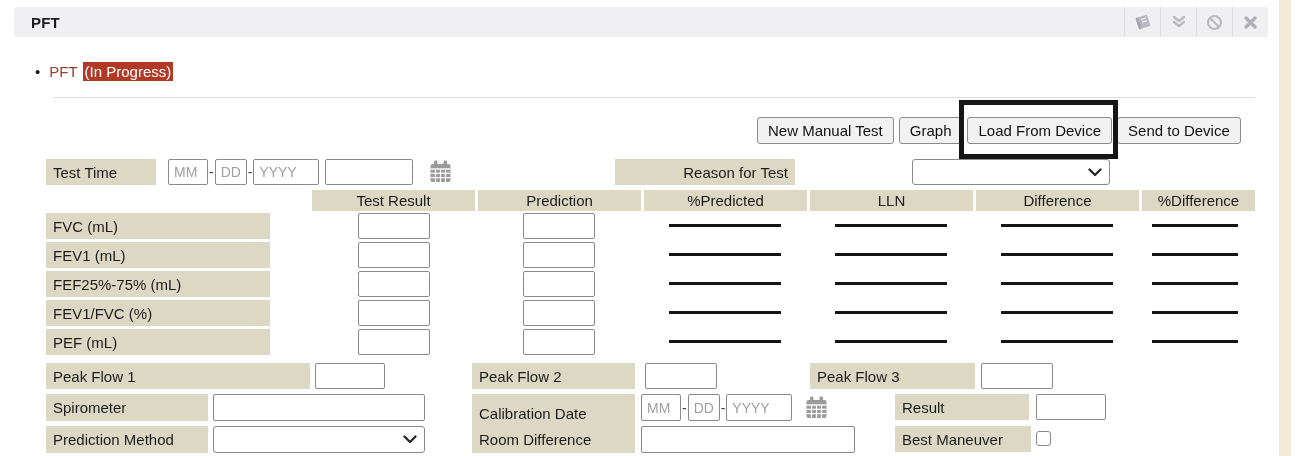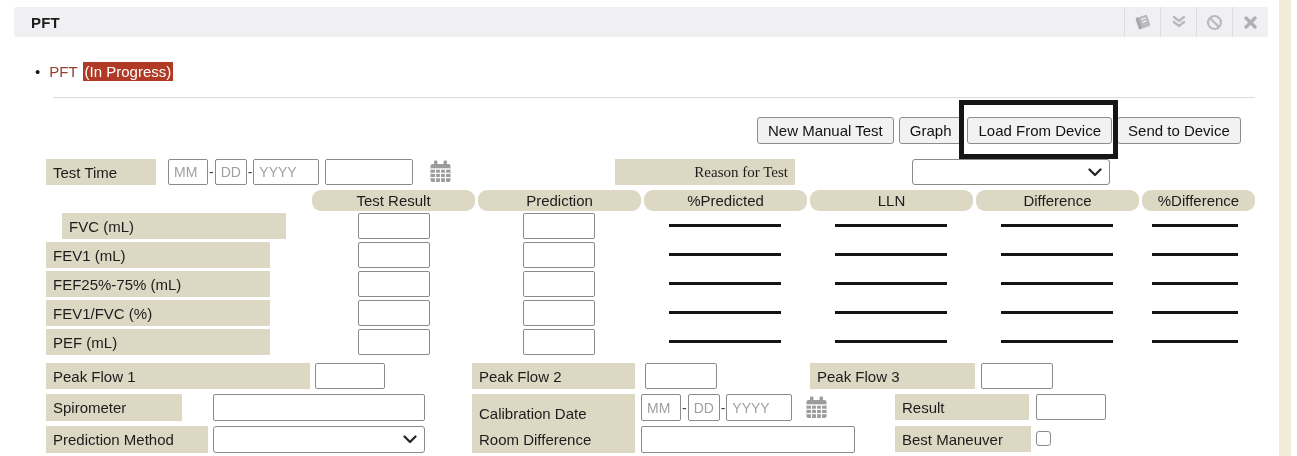--- a/index.html
+++ b/index.html
@@ -24,22 +24,22 @@
 
   
   .toolbar{left:757px;top:117px;display:flex;gap:5px;align-items:flex-start;}
   .btn{background:#f2f2f2;border:1px solid #8c8c8c;border-radius:3px;font-family:"Liberation Sans",sans-serif;
        font-size:15px;height:27px;padding:0 10px;color:#111;white-space:nowrap;cursor:pointer;}
   .hl{position:relative;display:inline-block;}
   .hl-box{position:absolute;left:-8px;right:-6px;top:-17px;bottom:-15px;border:5px solid #161616;pointer-events:none;}
 
   
   .cell{background:#ddd8c3;font-size:15px;display:flex;align-items:center;padding:0 7px;}
-  .cell.right{justify-content:flex-end;font-family:Liberation Serif, serif;}
-  .cell.center{justify-content:center;padding:0;border-radius:9px;}
+  .cell.right{justify-content:flex-end;}
+  .cell.center{justify-content:center;padding:0;}
   .tinput{border:1px solid #8a8a8a;border-radius:2px;background:#fff;font-family:"Liberation Sans",sans-serif;
           font-size:14px;color:#222;padding:0 4px;outline:none;width:100%;height:100%;box-sizing:border-box;}
   .tinput::placeholder{color:#9f9f9f;opacity:1;}
   .dgroup{display:flex;align-items:center;}
   .dgroup .sep{margin:0 1px;color:#444;font-size:14px;}
   .dgroup input{text-align:left;padding:0 5px;}
   .selectbox{border:1px solid #8a8a8a;border-radius:3px;background:#fff;display:flex;align-items:center;cursor:pointer;}
   .selectbox svg{margin-left:auto;margin-right:7px;}
   .vline{background:#151515;height:3px;}
   .chk{appearance:none;-webkit-appearance:none;width:15px;height:15px;border:1px solid #8a8a8a;border-radius:3px;background:#fff;margin:0;cursor:pointer;}
@@ -132,21 +132,21 @@
     </svg>
   </div>
 
   <div class="abs cell center" style="left:312px;top:190px;width:163px;height:21px;">Test Result</div>
   <div class="abs cell center" style="left:478px;top:190px;width:163px;height:21px;">Prediction</div>
   <div class="abs cell center" style="left:644px;top:190px;width:163px;height:21px;">%Predicted</div>
   <div class="abs cell center" style="left:810px;top:190px;width:163px;height:21px;">LLN</div>
   <div class="abs cell center" style="left:976px;top:190px;width:163px;height:21px;">Difference</div>
   <div class="abs cell center" style="left:1142px;top:190px;width:113px;height:21px;">%Difference</div>
 
-  <div class="abs cell" style="left:46px;top:213px;width:224px;height:26px;margin-left:16px;">FVC (mL)</div>
+  <div class="abs cell" style="left:46px;top:213px;width:224px;height:26px;">FVC (mL)</div>
   <span class="abs" style="left:358px;top:213px;width:72px;height:26px;"><input class="tinput" style=""></span>
   <span class="abs" style="left:523px;top:213px;width:72px;height:26px;"><input class="tinput" style=""></span>
   <span class="abs vline" style="left:669px;top:224px;width:112px;"></span>
   <span class="abs vline" style="left:835px;top:224px;width:112px;"></span>
   <span class="abs vline" style="left:1001px;top:224px;width:112px;"></span>
   <span class="abs vline" style="left:1152px;top:224px;width:86px;"></span>
 
   <div class="abs cell" style="left:46px;top:242px;width:224px;height:26px;">FEV1 (mL)</div>
   <span class="abs" style="left:358px;top:242px;width:72px;height:26px;"><input class="tinput" style=""></span>
   <span class="abs" style="left:523px;top:242px;width:72px;height:26px;"><input class="tinput" style=""></span>
@@ -179,21 +179,21 @@
   <span class="abs vline" style="left:1001px;top:340px;width:112px;"></span>
   <span class="abs vline" style="left:1152px;top:340px;width:86px;"></span>
 
   <div class="abs cell" style="left:46px;top:363px;width:264px;height:26px;">Peak Flow 1</div>
   <span class="abs" style="left:315px;top:363px;width:70px;height:26px;"><input class="tinput" style=""></span>
   <div class="abs cell" style="left:472px;top:363px;width:163px;height:26px;">Peak Flow 2</div>
   <span class="abs" style="left:645px;top:363px;width:72px;height:26px;"><input class="tinput" style=""></span>
   <div class="abs cell" style="left:810px;top:363px;width:165px;height:26px;">Peak Flow 3</div>
   <span class="abs" style="left:981px;top:363px;width:72px;height:26px;"><input class="tinput" style=""></span>
 
-  <div class="abs cell" style="left:46px;top:394px;width:136px;height:27px;">Spirometer</div>
+  <div class="abs cell" style="left:46px;top:394px;width:162px;height:27px;">Spirometer</div>
   <span class="abs" style="left:213px;top:394px;width:212px;height:27px;"><input class="tinput" style=""></span>
   <div class="abs cell" style="left:472px;top:394px;width:163px;height:39px;">Calibration Date</div>
   <div class="abs dgroup" style="left:641px;top:394px;height:27px;">
     <span style="width:40px;height:27px;"><input class="tinput" placeholder="MM" style=""></span>
     <span class="sep">-</span>
     <span style="width:32px;height:27px;"><input class="tinput" placeholder="DD" style=""></span>
     <span class="sep">-</span>
     <span style="width:66px;height:27px;"><input class="tinput" placeholder="YYYY" style=""></span>
   </div>
   <span class="abs" style="left:804px;top:395px;">

